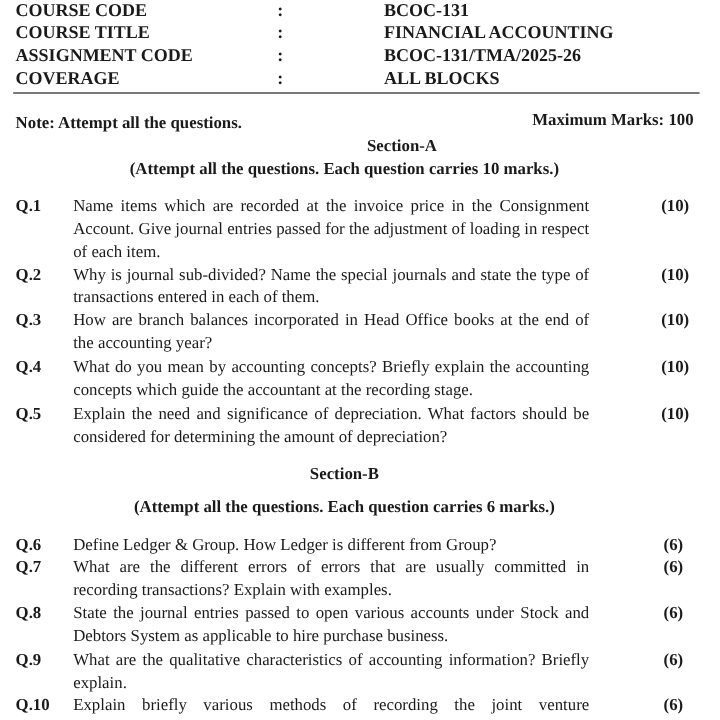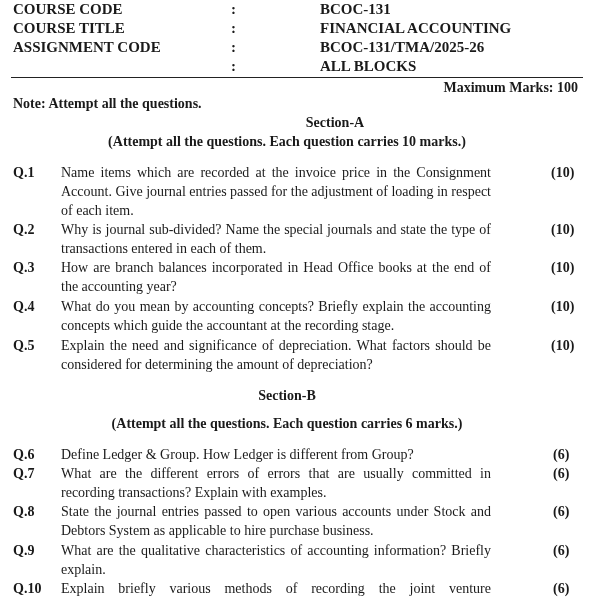--- a/index.html
+++ b/index.html
@@ -37,21 +37,21 @@
       position: absolute;
       left: 11px;
       top: 77px;
       width: 572px;
       height: 0;
       border-top: 1.5px solid #222;
     }
     .max-marks {
       position: absolute;
       right: 18px;
-      top: 79px;
+      top: 92px;
       font-weight: bold;
       font-size: 14px;
       line-height: 18px;
     }
     .note {
       position: absolute;
       left: 13px;
       top: 95px;
       font-weight: bold;
       font-size: 14px;
@@ -110,20 +110,21 @@
     <span class="hdr-label">COURSE TITLE</span>
     <span class="hdr-colon">:</span>
     <span class="hdr-value">FINANCIAL ACCOUNTING</span>
   </div>
   <div class="hdr-row" style="top:38px;">
     <span class="hdr-label">ASSIGNMENT CODE</span>
     <span class="hdr-colon">:</span>
     <span class="hdr-value">BCOC-131/TMA/2025-26</span>
   </div>
   <div class="hdr-row" style="top:57px;">
+    <span class="hdr-label">COVERAGE</span>
     <span class="hdr-colon">:</span>
     <span class="hdr-value">ALL BLOCKS</span>
   </div>
 
   <div class="rule"></div>
 
   <div class="max-marks">Maximum Marks: 100</div>
 
   <div class="note">Note: Attempt all the questions.</div>
 

